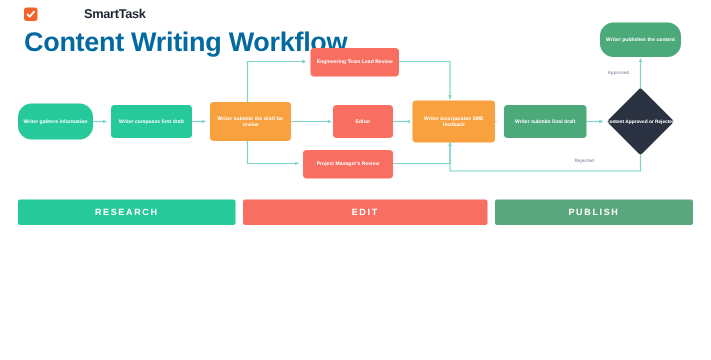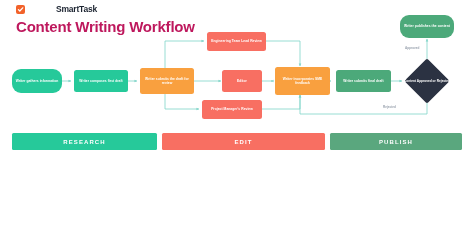--- a/index.html
+++ b/index.html
@@ -15,21 +15,21 @@
   
   .logo-row{position:absolute;left:16px;top:4px;display:flex;align-items:center;gap:4px;}
   .logo-mark{
     width:9px;height:9px;border-radius:2px;background:#F2622A;
     display:flex;align-items:center;justify-content:center;
   }
   .logo-mark svg{display:block;}
   .logo-text{font-size:8.5px;font-weight:bold;color:#1b2330;letter-spacing:-.2px;padding-left:27px;}
   .title{
     position:absolute;left:16px;top:18px;
-    font-size:15px;font-weight:bold;color:#be185d;letter-spacing:-.2px;
+    font-size:18px;font-weight:bold;color:#0369a1;letter-spacing:-.2px;
   }
 
   
   .canvas{position:absolute;left:0;top:0;width:474px;height:130px;}
   .edges{position:absolute;left:0;top:0;width:474px;height:130px;}
 
   .node{
     position:absolute;
     display:flex;align-items:center;justify-content:center;text-align:center;
     color:#ffffff;font-size:3.3px;font-weight:bold;line-height:1.35;

